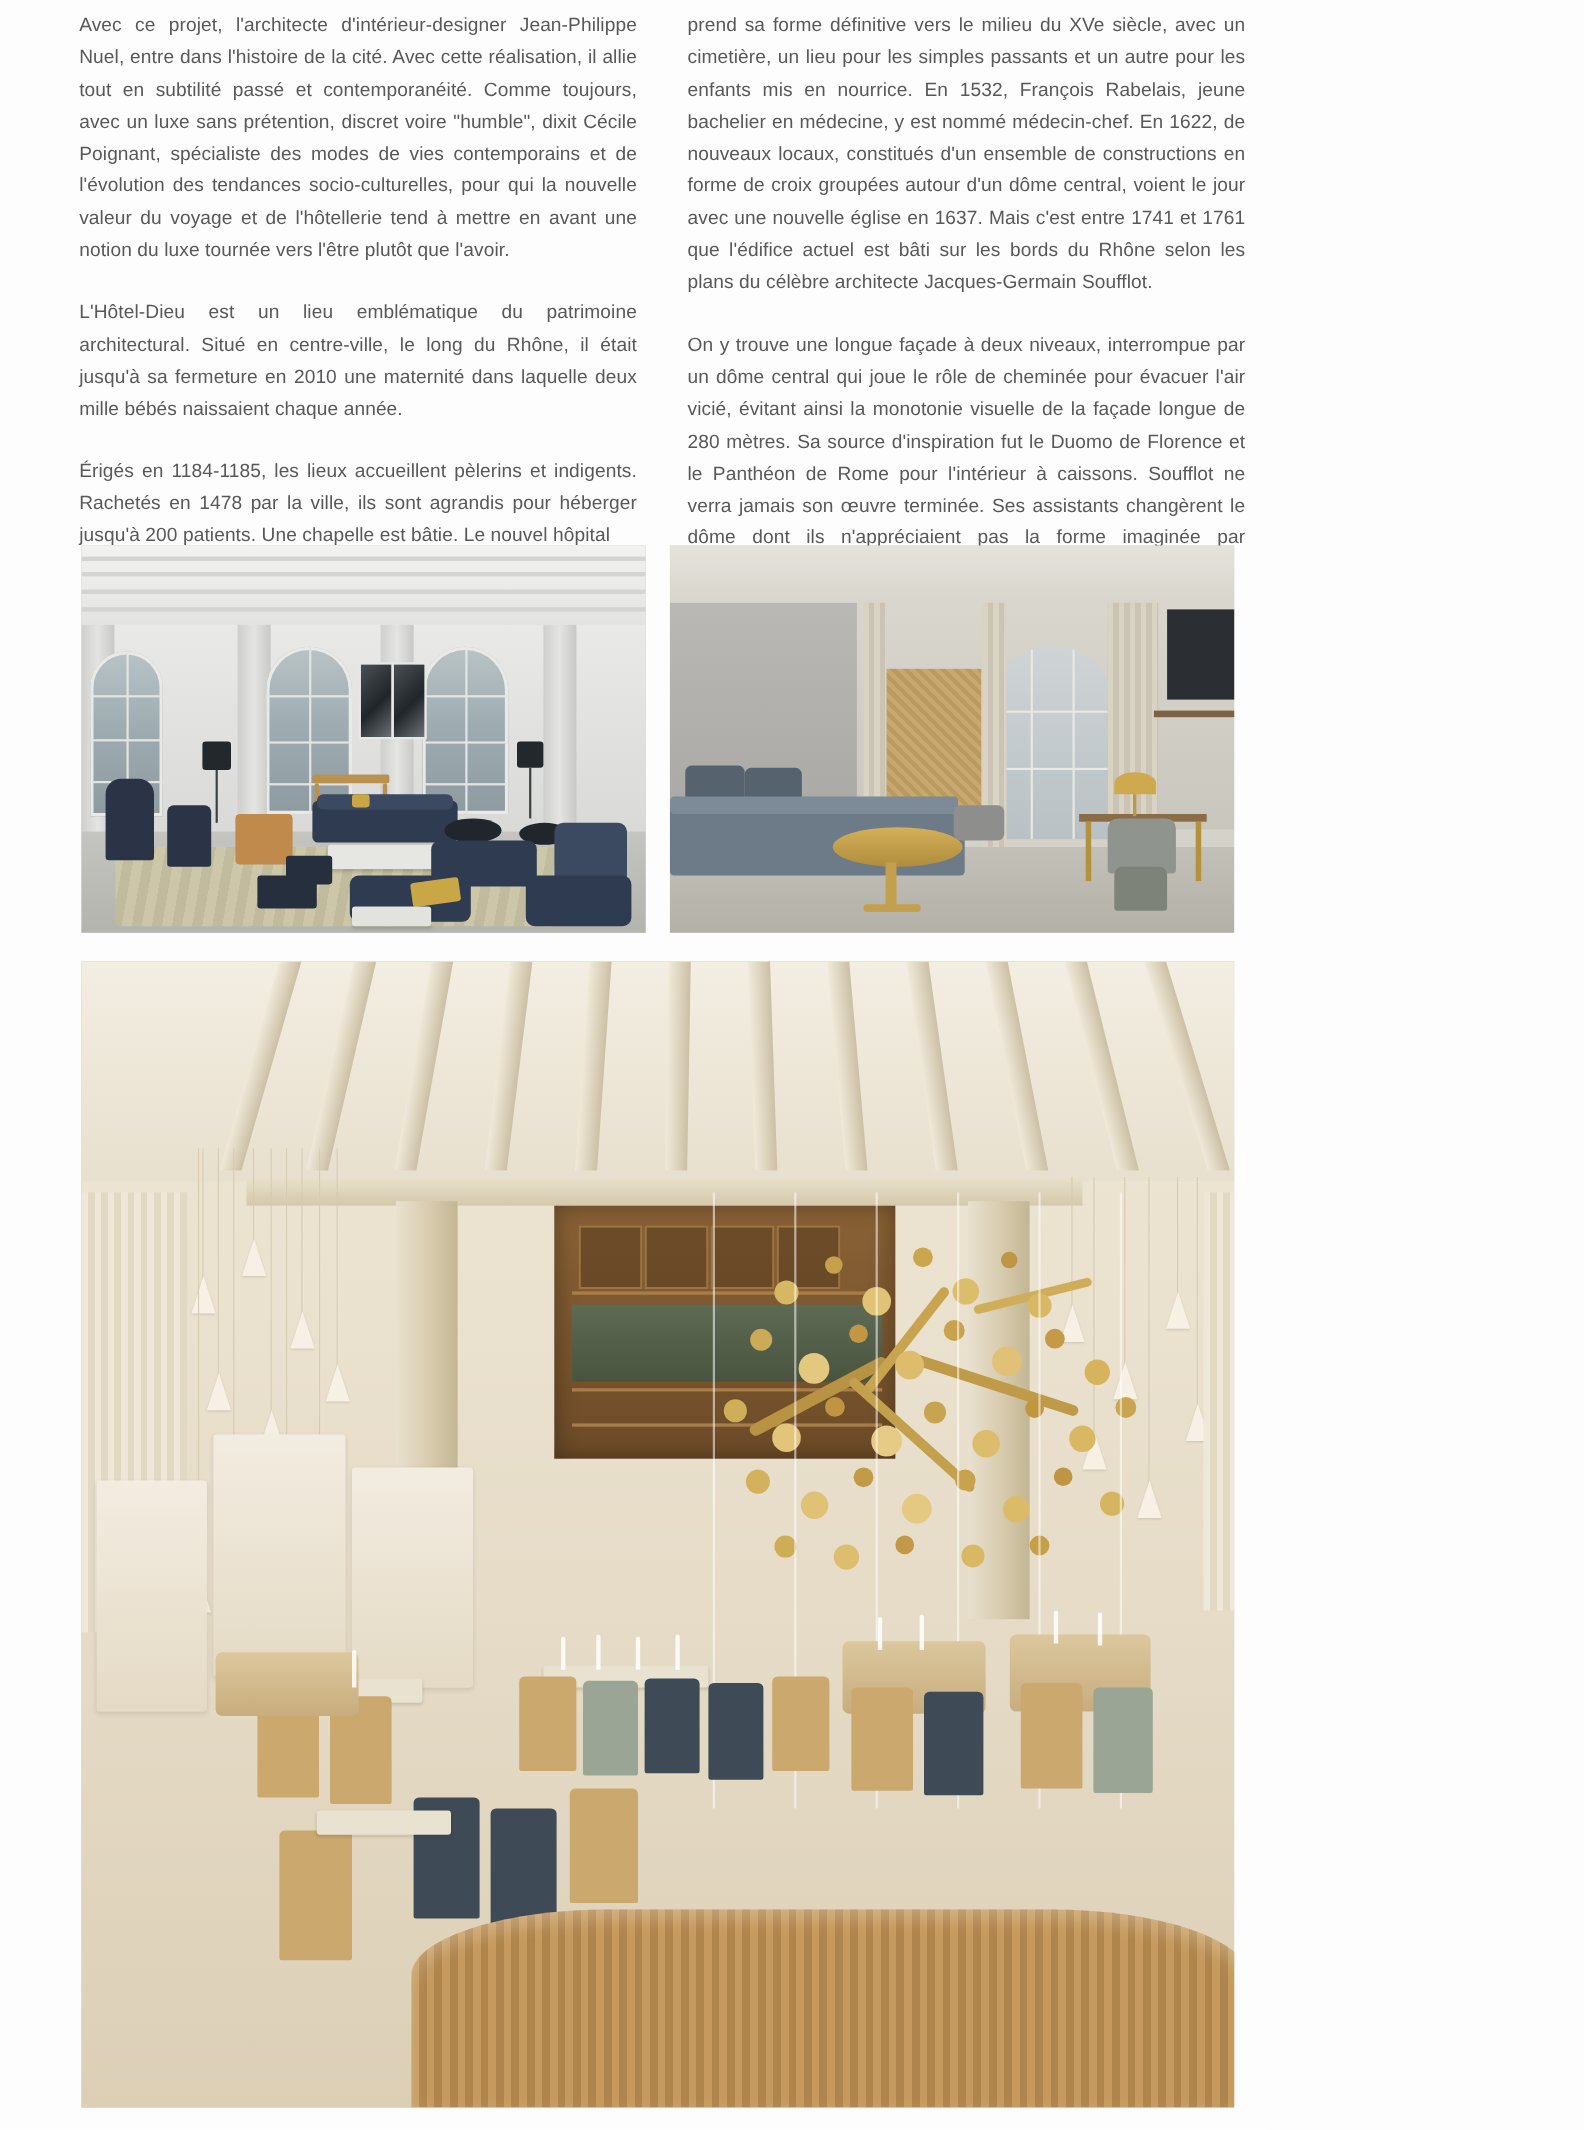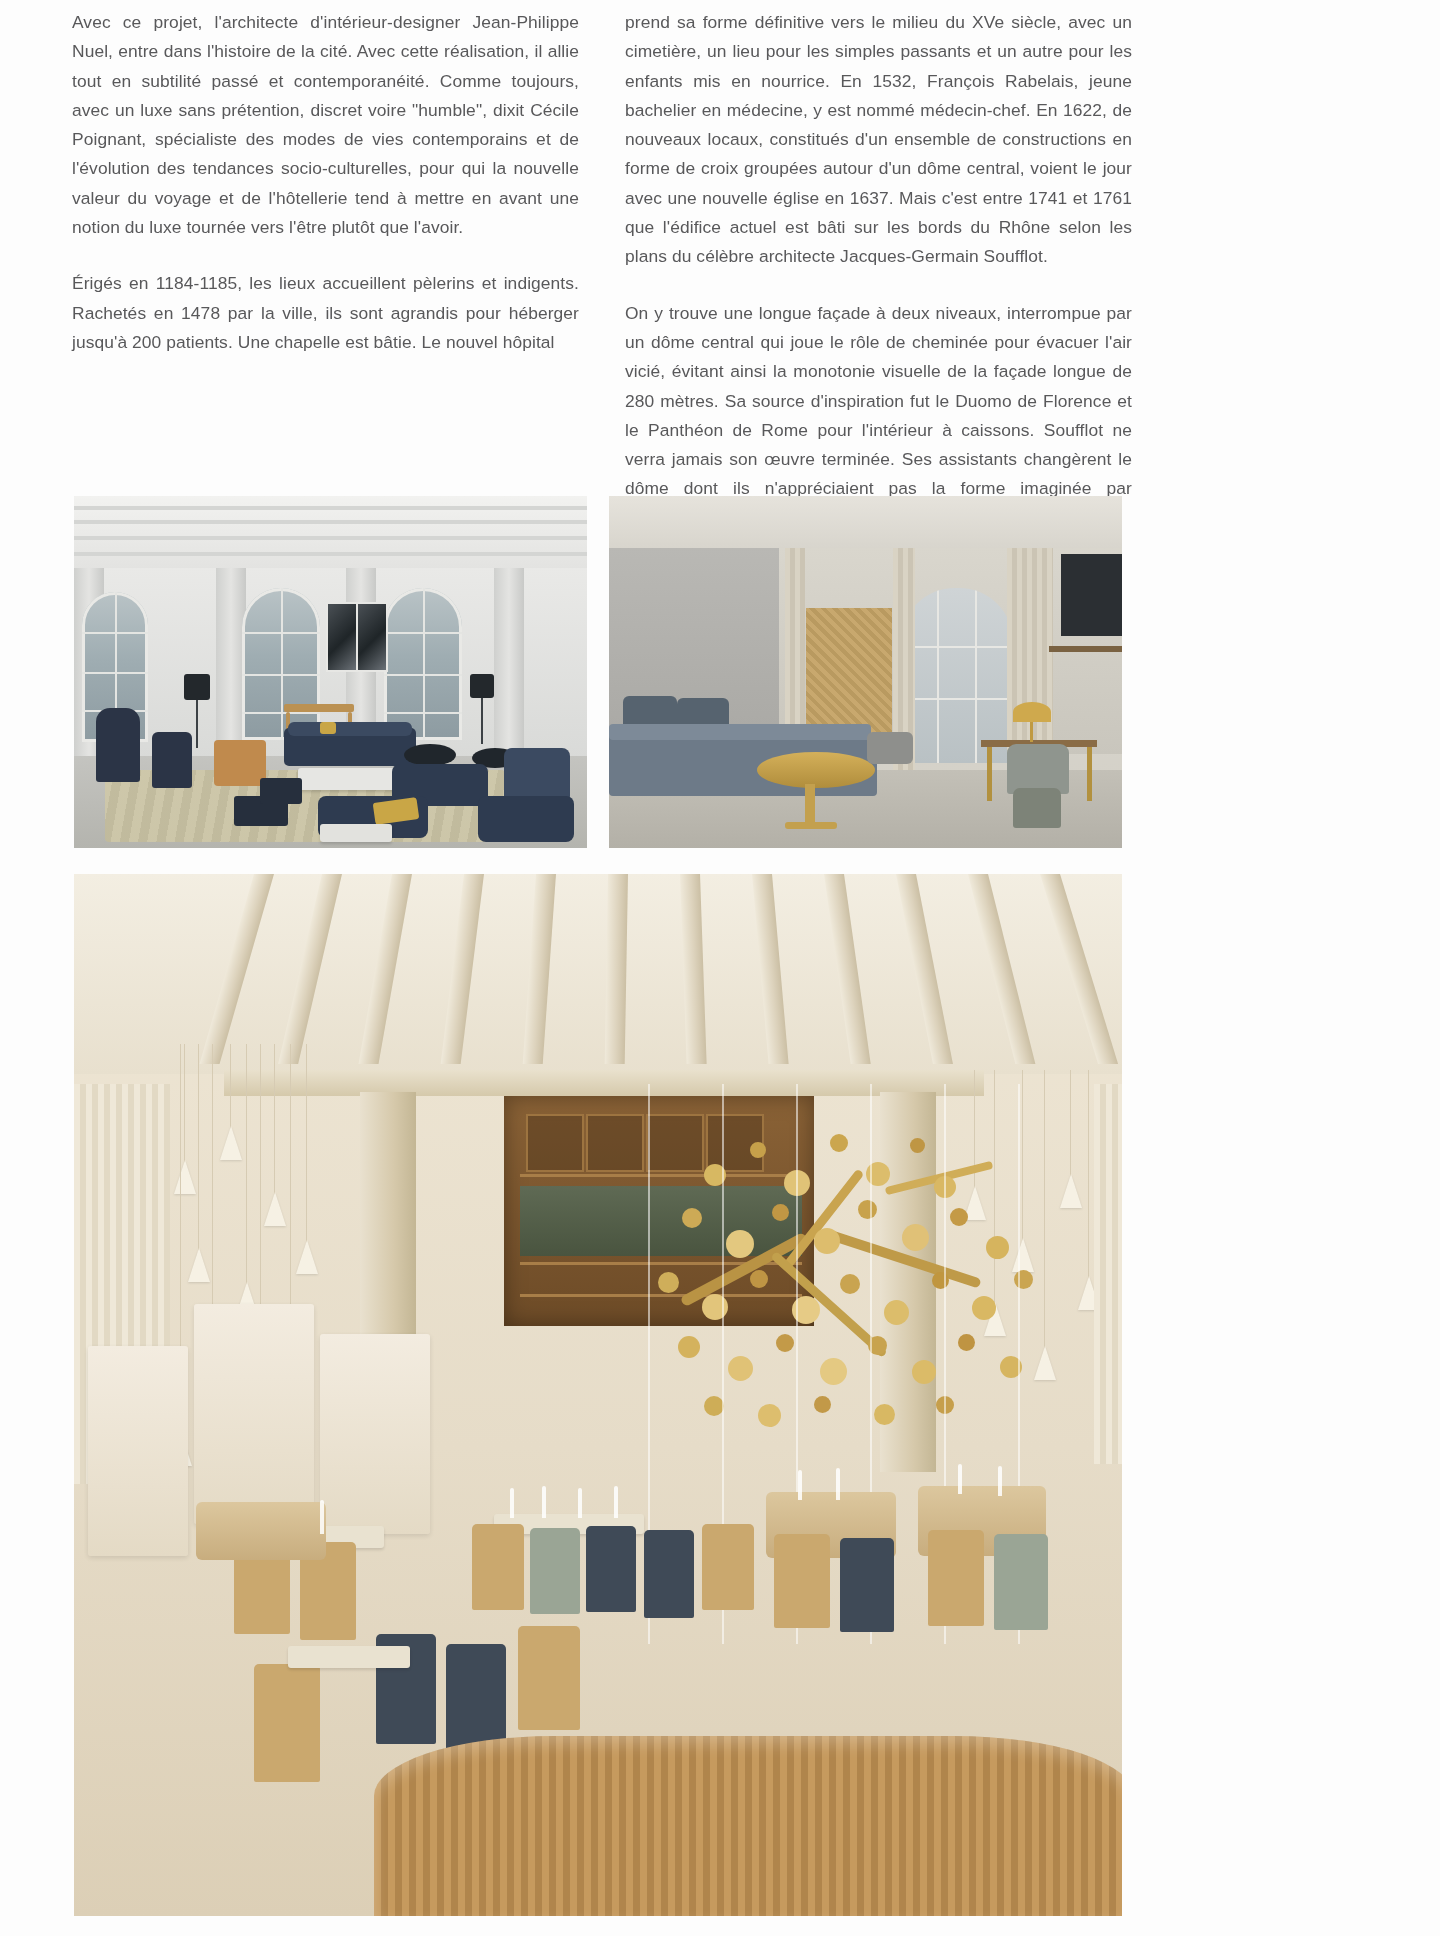--- a/index.html
+++ b/index.html
@@ -200,20 +200,21 @@
 <body>
 
 <div class="page">
 
   <div class="columns">
 
     <div class="col">
       <p class="para">Avec ce projet, l'architecte d'intérieur-designer Jean-Philippe Nuel, entre dans l'histoire de la cité. Avec cette réalisation, il allie tout en subtilité passé et contemporanéité. Comme toujours, avec un luxe sans prétention, discret voire "humble", dixit Cécile Poignant, spécialiste des modes de vies contemporains et de l'évolution des tendances socio-culturelles, pour qui la nouvelle valeur du voyage et de l'hôtellerie tend à mettre en avant une notion du luxe tournée vers l'être plutôt que l'avoir.</p>
 
 
+      <p class="para nogap">L'Hôtel-Dieu est un lieu emblématique du patrimoine architectural. Situé en centre-ville, le long du Rhône, il était jusqu'à sa fermeture en 2010 une maternité dans laquelle deux mille bébés naissaient chaque année.</p>
 
       <p class="para last">Érigés en 1184-1185, les lieux accueillent pèlerins et indigents. Rachetés en 1478 par la ville, ils sont agrandis pour héberger jusqu'à 200 patients. Une chapelle est bâtie. Le nouvel hôpital</p>
     </div>
 
     <div class="col">
       <p class="para">prend sa forme définitive vers le milieu du XVe siècle, avec un cimetière, un lieu pour les simples passants et un autre pour les enfants mis en nourrice. En 1532, François Rabelais, jeune bachelier en médecine, y est nommé médecin-chef. En 1622, de nouveaux locaux, constitués d'un ensemble de constructions en forme de croix groupées autour d'un dôme central, voient le jour avec une nouvelle église en 1637. Mais c'est entre 1741 et 1761 que l'édifice actuel est bâti sur les bords du Rhône selon les plans du célèbre architecte Jacques-Germain Soufflot.</p>
 
       <p class="para last">On y trouve une longue façade à deux niveaux, interrompue par un dôme central qui joue le rôle de cheminée pour évacuer l'air vicié, évitant ainsi la monotonie visuelle de la façade longue de 280 mètres. Sa source d'inspiration fut le Duomo de Florence et le Panthéon de Rome pour l'intérieur à caissons. Soufflot ne verra jamais son œuvre terminée. Ses assistants changèrent le dôme dont ils n'appréciaient pas la forme imaginée par l'architecte.</p>
     </div>
 

